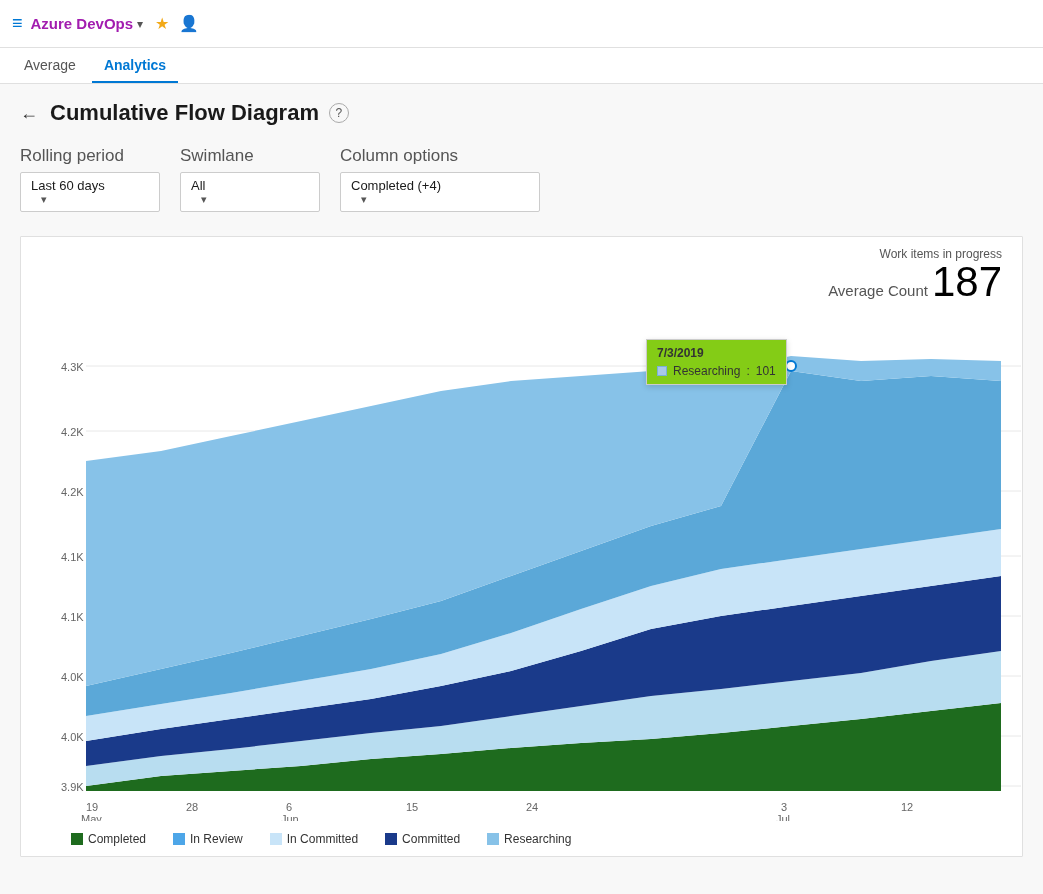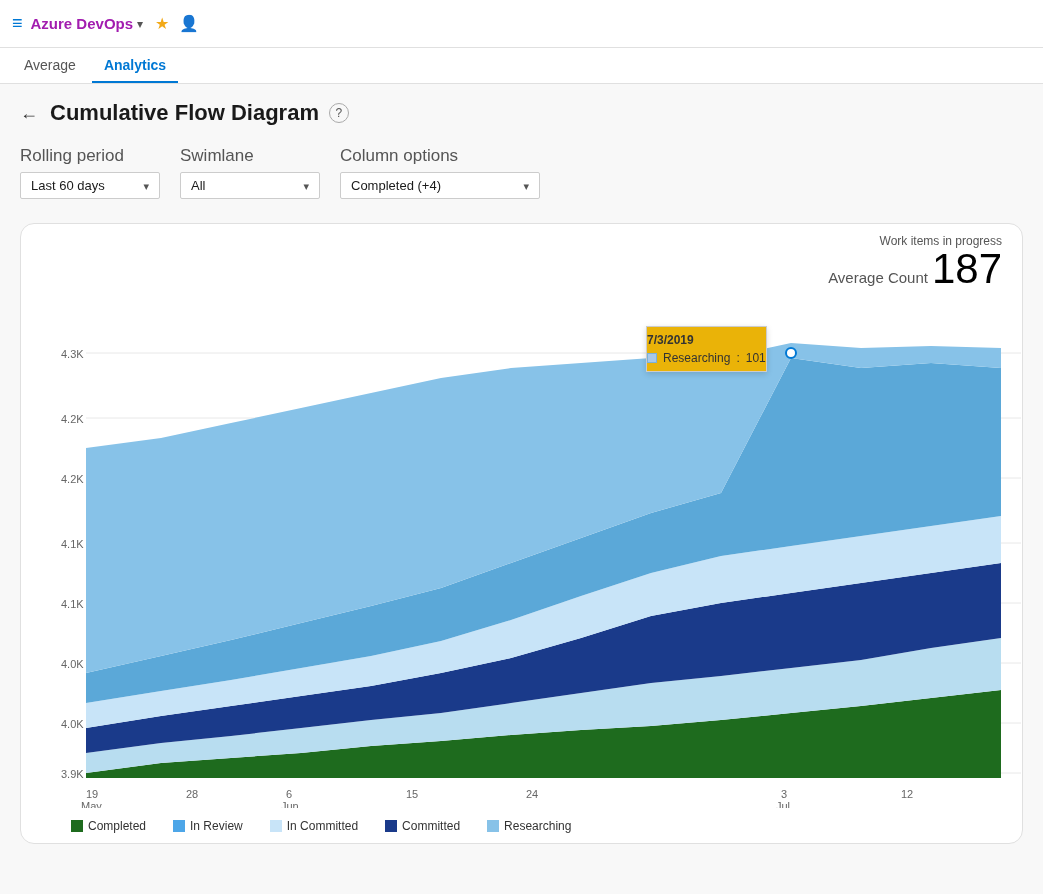--- a/index.html
+++ b/index.html
@@ -34,50 +34,51 @@
     .page-title-row { display: flex; align-items: center; margin-bottom: 20px; }
     .back-arrow { font-size: 18px; color: #333; margin-right: 12px; cursor: pointer; }
     .page-title { font-size: 22px; font-weight: 600; color: #1a1a1a; margin-right: 10px; }
     .help-icon { color: #555; font-size: 16px; cursor: pointer; }
 
     
     .controls-row { display: flex; align-items: flex-end; gap: 20px; margin-bottom: 24px; }
     .control-group { display: flex; flex-direction: column; gap: 6px; }
     .control-label { font-size: 17px; color: #555; }
     .dropdown {
-      display: flex; align-items: flex-end; justify-content: space-between;
+      display: flex; align-items: flex-start; justify-content: space-between;
       border: 1px solid #ccc; padding: 5px 10px; background: #fff;
       cursor: pointer; min-width: 140px; font-size: 13px; color: #1a1a1a;
       border-radius: 2px;
+      flex-direction: column;
     }
     .dropdown.wide { min-width: 200px; }
     .dropdown-chevron { margin-left: 10px; color: #555; font-size: 11px; }
 
     
     .chart-container {
       background: #fff; border: 1px solid #e0e0e0; padding: 10px;
-      position: relative; border-radius: 14px;
+      position: relative; border-radius: 1px;
     }
     .chart-stats {
       display: flex; flex-direction: column; align-items: flex-end;
       margin-bottom: 8px; padding-right: 10px;
     }
     .chart-stats-label { font-size: 12px; color: #555; }
     .chart-stats-value { font-size: 42px; font-weight: 300; color: #000000; line-height: 1; }
     .chart-stats-sublabel { font-size: 15px; color: #555; }
 
     
     .chart-svg-wrap { position: relative; }
 
     
     .tooltip {
       position: absolute;
-      background: #eab308;
+      background: #84cc16;
       border: 1px solid #ccc;
-      padding: 6px 0;
+      padding: 6px 10px;
       font-size: 12px;
       pointer-events: none;
       box-shadow: 0 2px 6px rgba(0,0,0,0.15);
       top: 28px;
       left: 615px;
     }
     .tooltip-date { font-weight: 600; margin-bottom: 4px; }
     .tooltip-row { display: flex; align-items: center; gap: 6px; }
     .tooltip-color { width: 10px; height: 10px; background: #a8c8e8; border: 1px solid #7ab0d8; }
 

